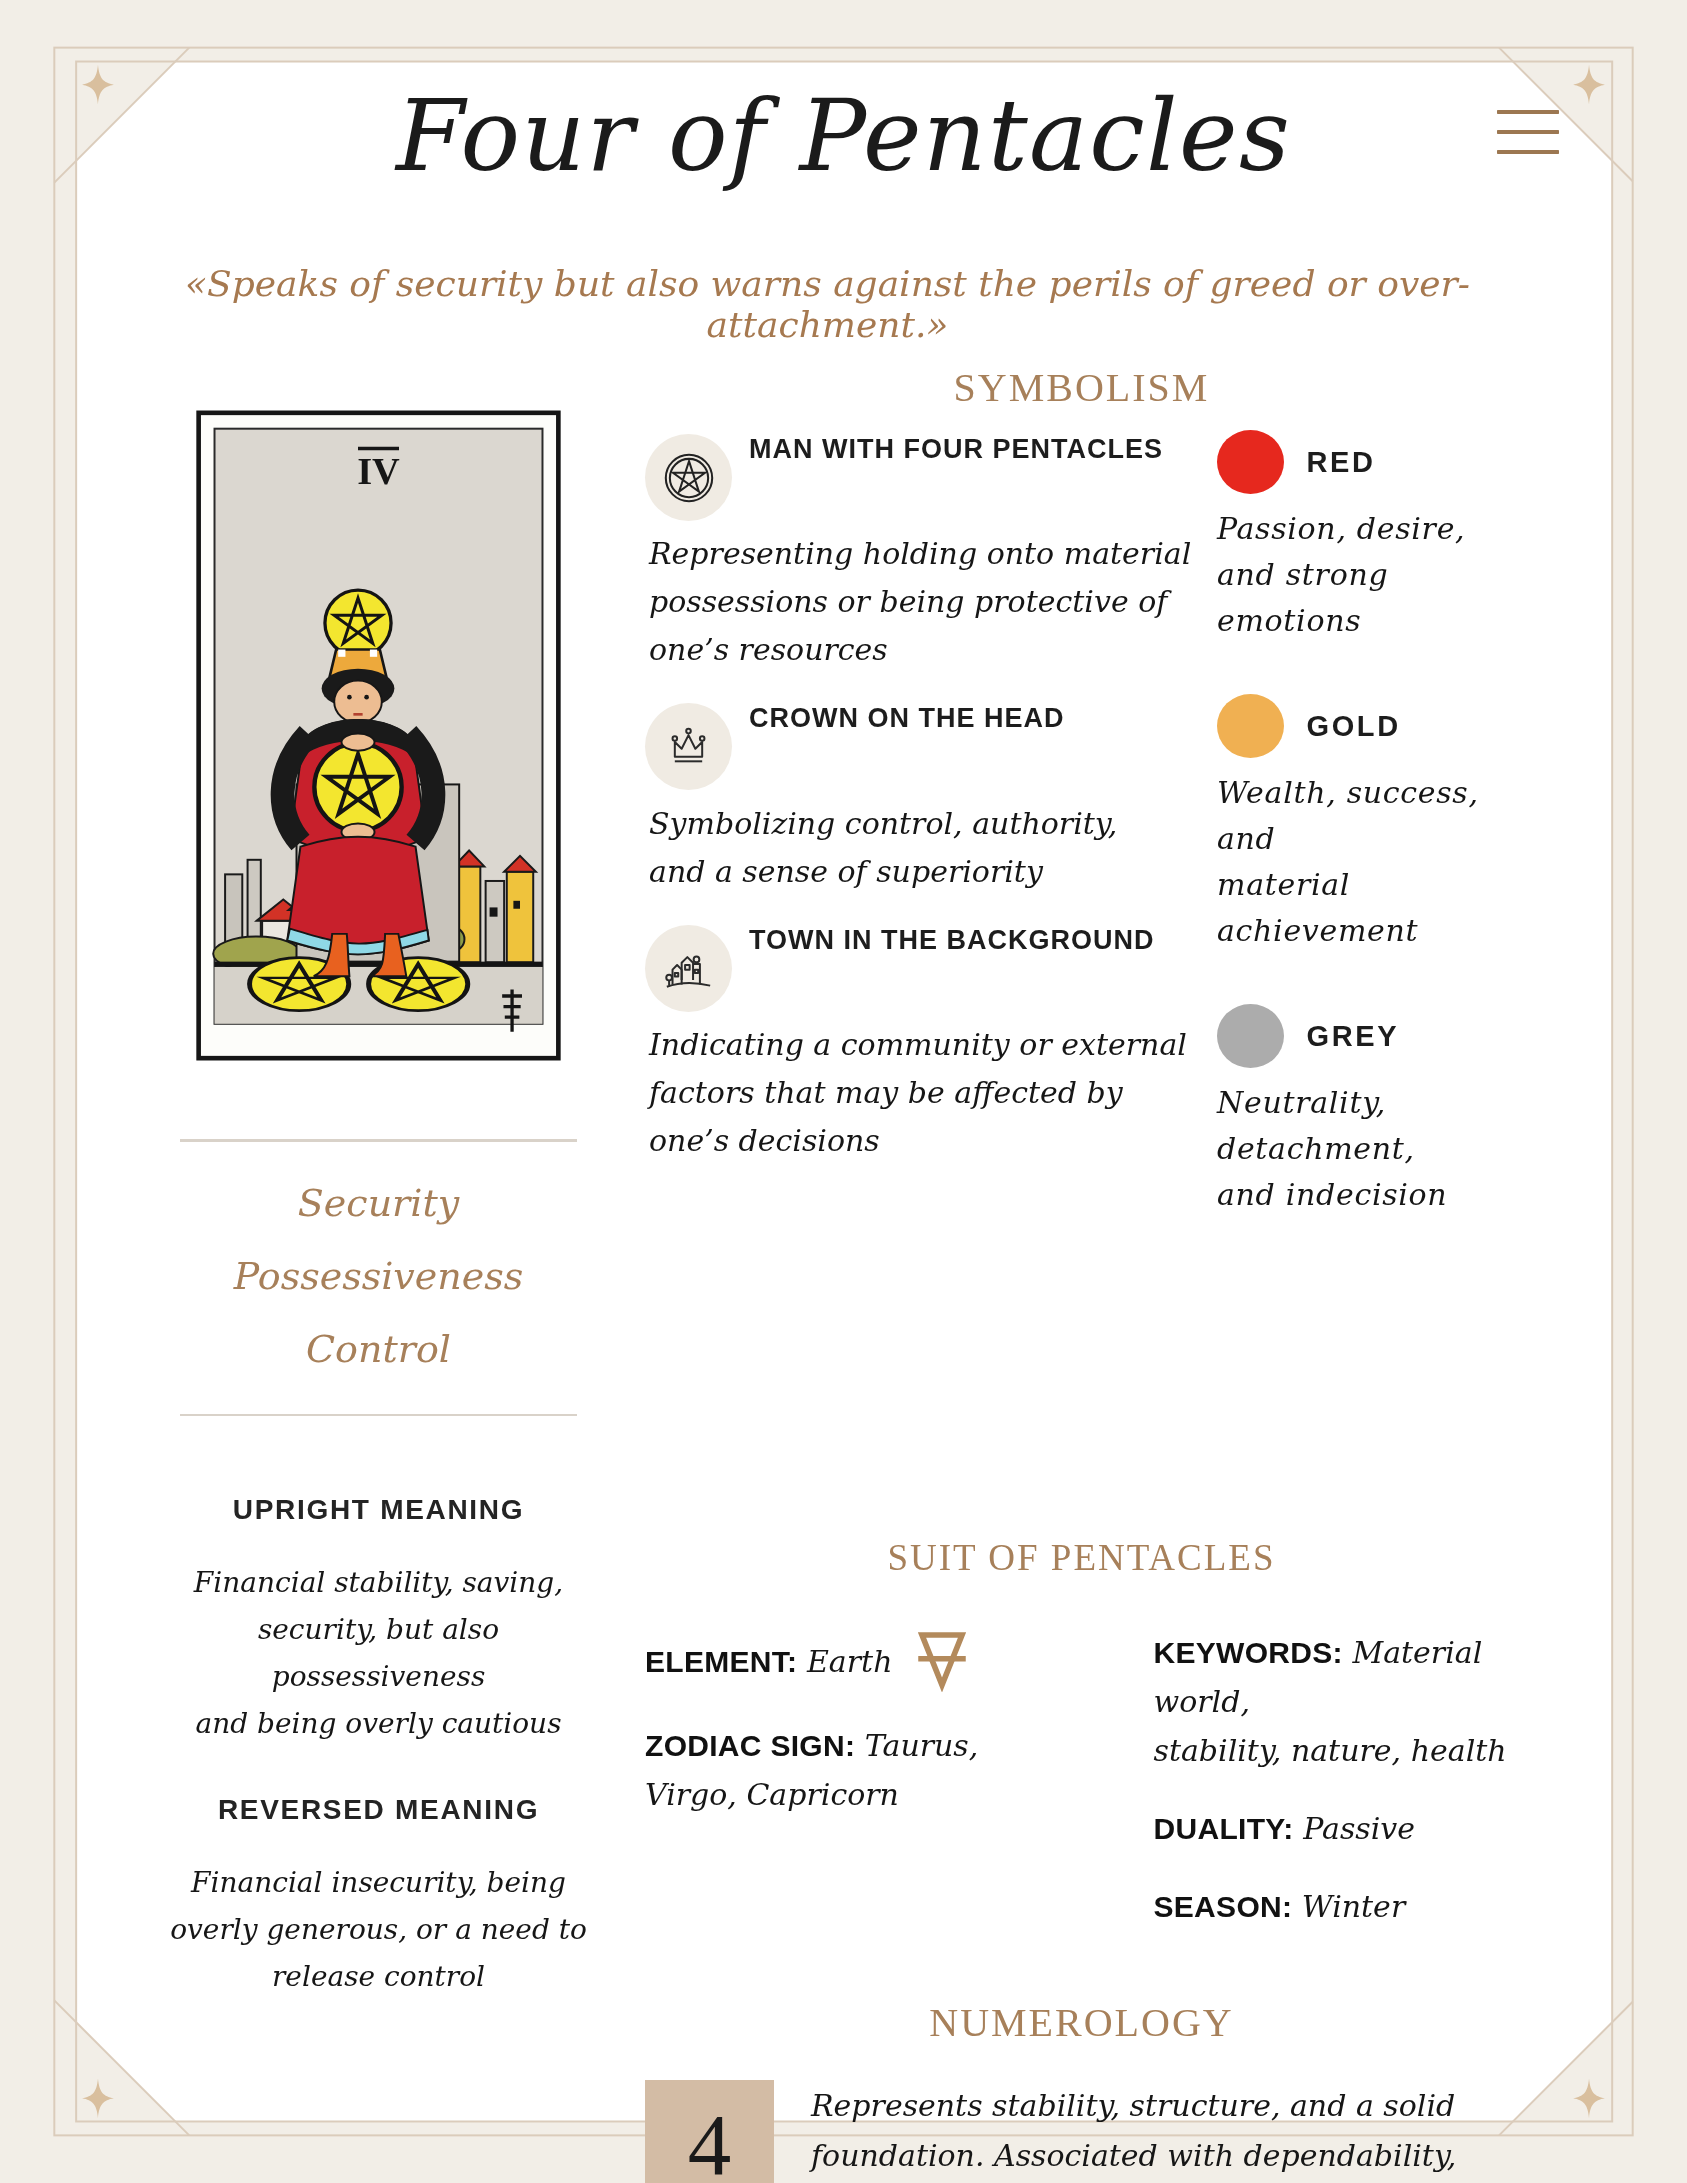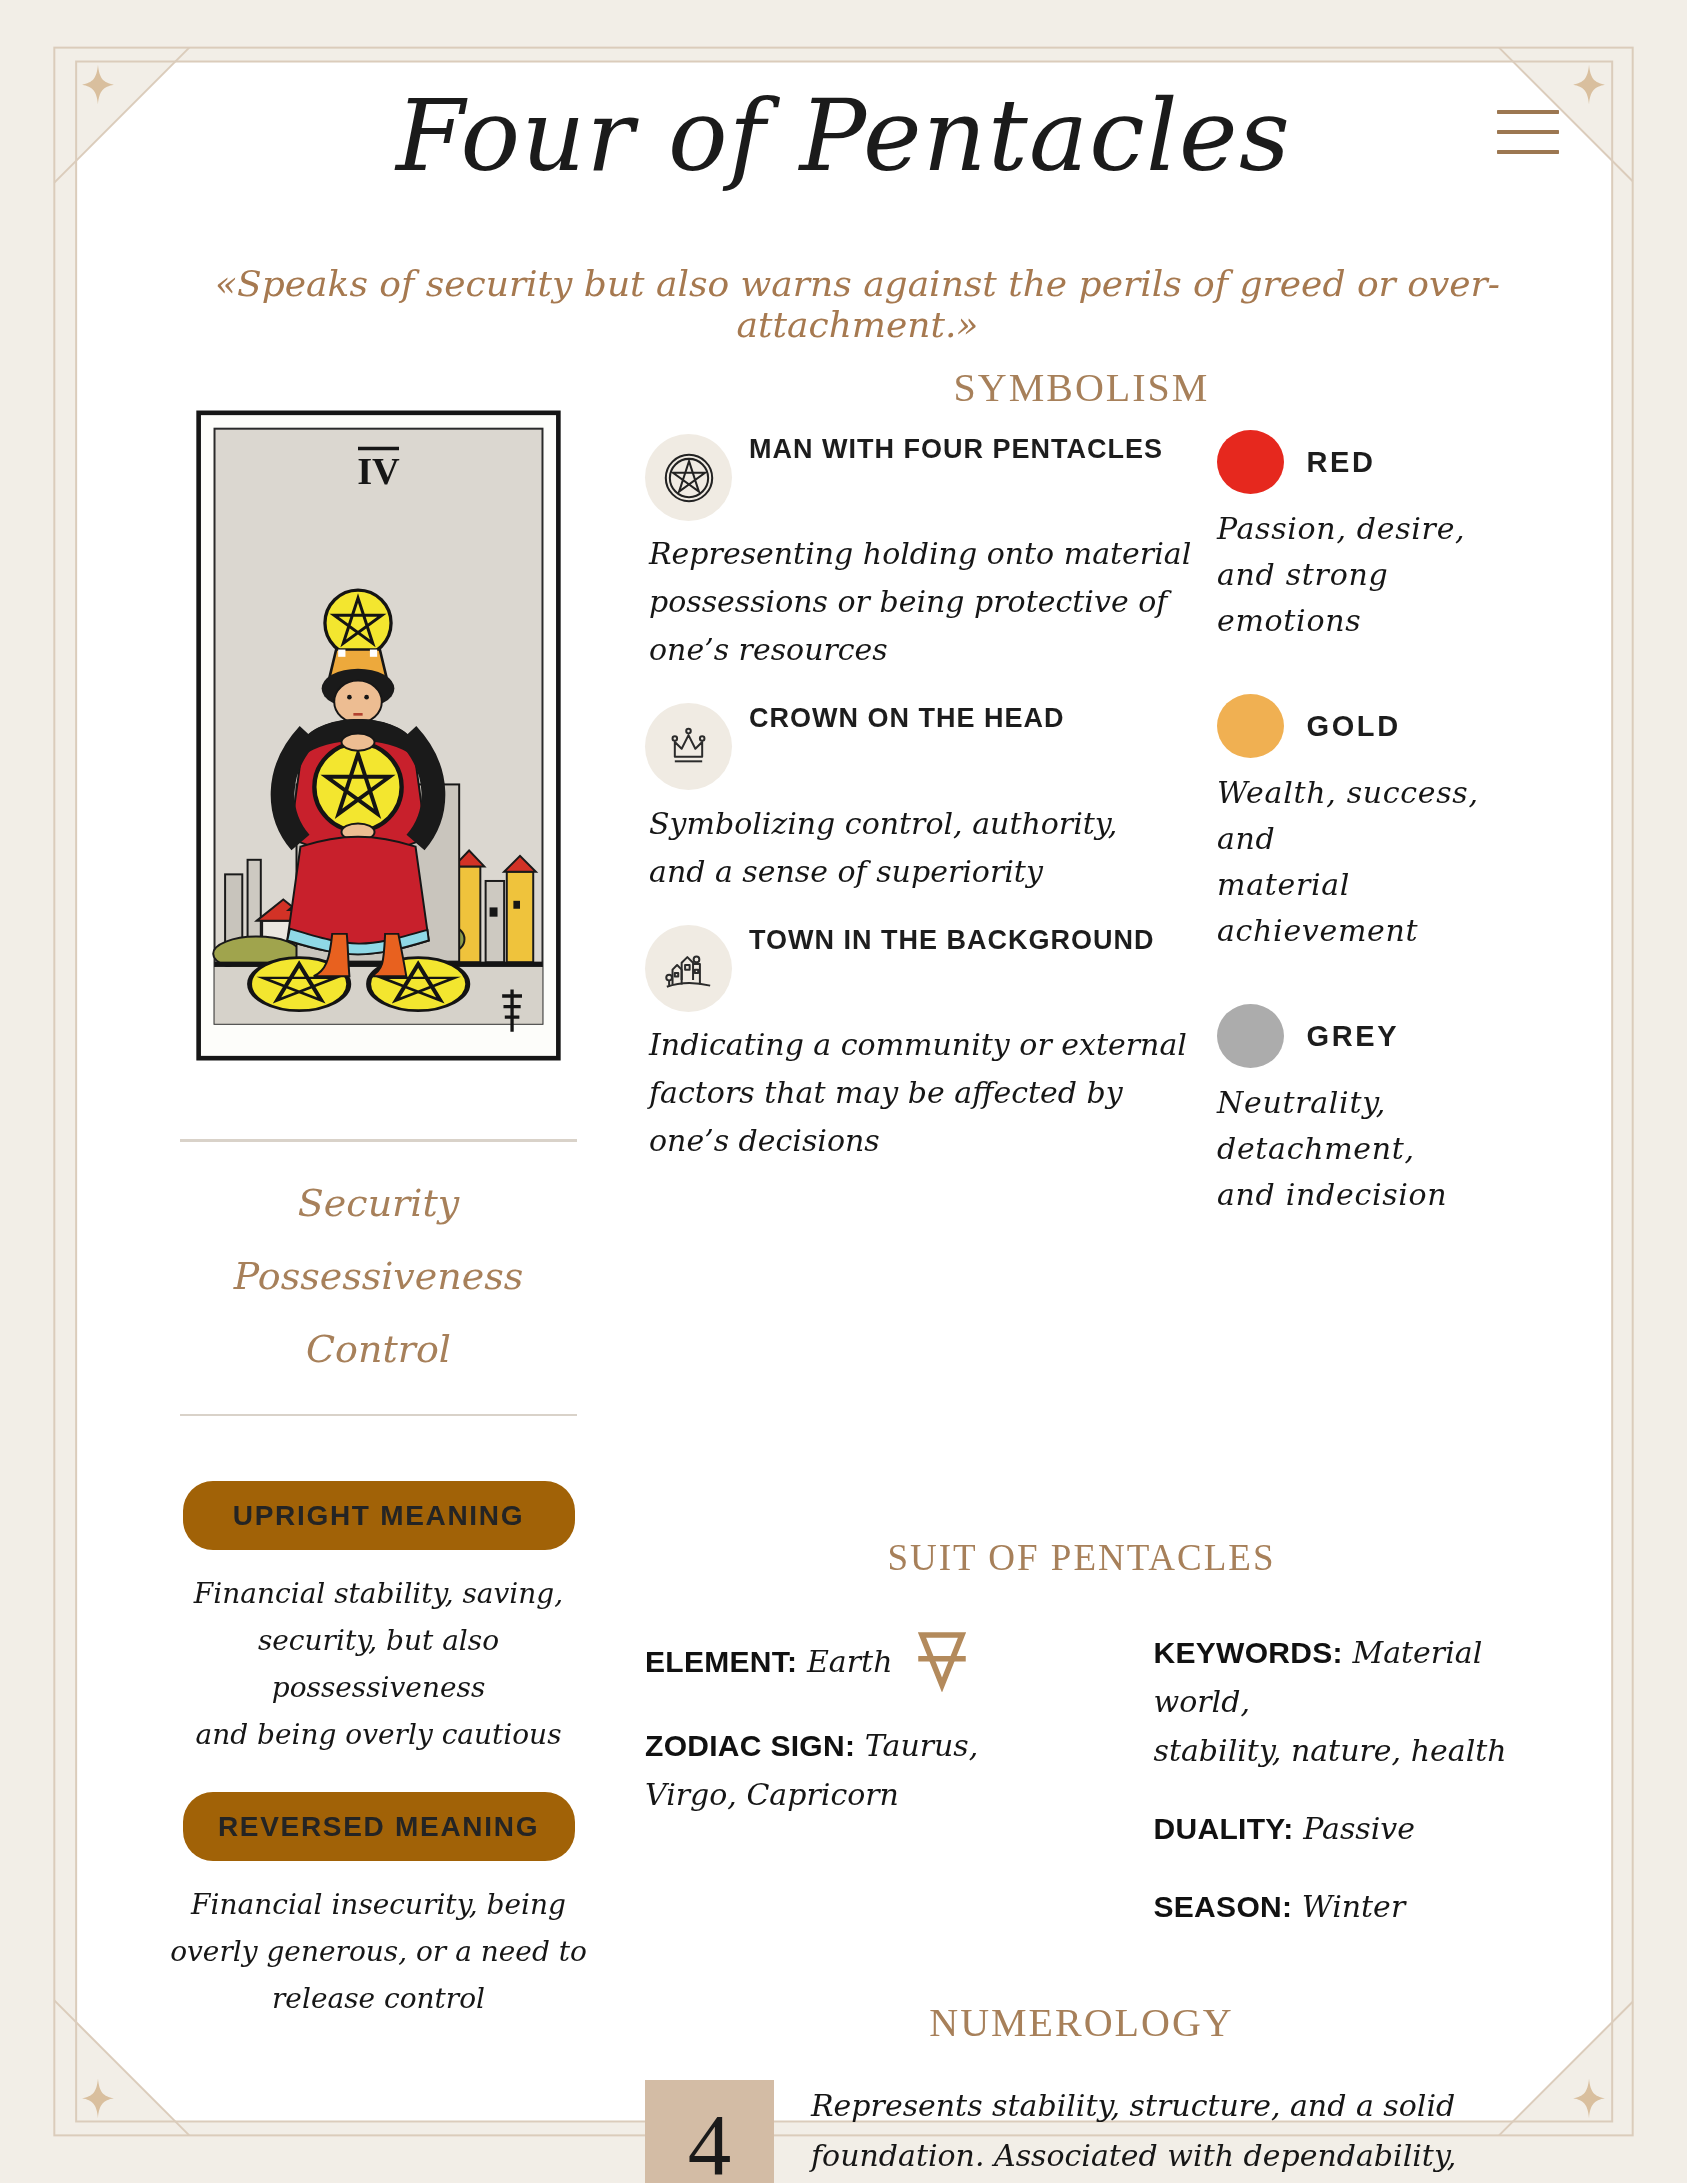--- a/index.html
+++ b/index.html
@@ -7,30 +7,30 @@
         font-family:"DejaVu Serif",serif;color:#161616;}
   .frame{position:absolute;left:0;top:0;width:1687px;height:2183px;}
 
   
   .menu{position:absolute;left:1497px;top:110px;width:62px;cursor:pointer;}
   .menu span{display:block;height:4px;background:#9C7751;margin-bottom:16px;border-radius:0.7px;}
 
   
   .title{position:absolute;top:78px;left:0;width:1687px;margin:0;text-align:center;
          font:italic 400 99px "DejaVu Serif",serif;color:#1B1B1B;letter-spacing:1.3px;}
-  .subtitle{position:absolute;top:263px;left:163px;width:1389px;margin:0;text-align:center;
+  .subtitle{position:absolute;top:263px;left:133px;width:1389px;margin:0;text-align:center;
             font:italic 400 36px "DejaVu Serif",serif;color:#A67950;}
 
   
   .left-col{position:absolute;left:180px;top:410px;width:397px;text-align:center;}
   .card-svg{display:block;margin:0 auto;width:365px;height:651px;}
   .kdiv{border:none;height:2.6px;background:#D9D2C9;margin:78px 0 0;}
   .kdiv.second{margin-top:28px;}
   .keywords{margin-top:25px;font:italic 400 38px "DejaVu Serif",serif;color:#A7805A;line-height:73px;}
-  .pill{margin:65px auto 0;width:392px;height:69px;border-radius:30px;background:#a16207;
+  .pill{margin:65px auto 0;width:392px;height:58px;border-radius:30px;background:#ffffff;
         display:flex;align-items:center;justify-content:center;
         font:700 28px "Liberation Sans",sans-serif;letter-spacing:1.7px;color:#242424;}
   .pill.second{margin-top:34px;}
   .meaning{margin:20px -33px 0;font:italic 400 28px "DejaVu Serif",serif;line-height:47px;white-space:pre-line;}
 
   
   .right-col{position:absolute;left:645px;top:357px;width:873px;}
   .sect-head{display:flex;align-items:center;justify-content:center;gap:28px;height:60px;flex-direction:column;}
   .sect-head h2{margin:0;font:400 40px "Liberation Serif",serif;color:#A7805A;letter-spacing:2px;}
   .sect-head .line{height:3.3px;background:#D9D0C7;}

